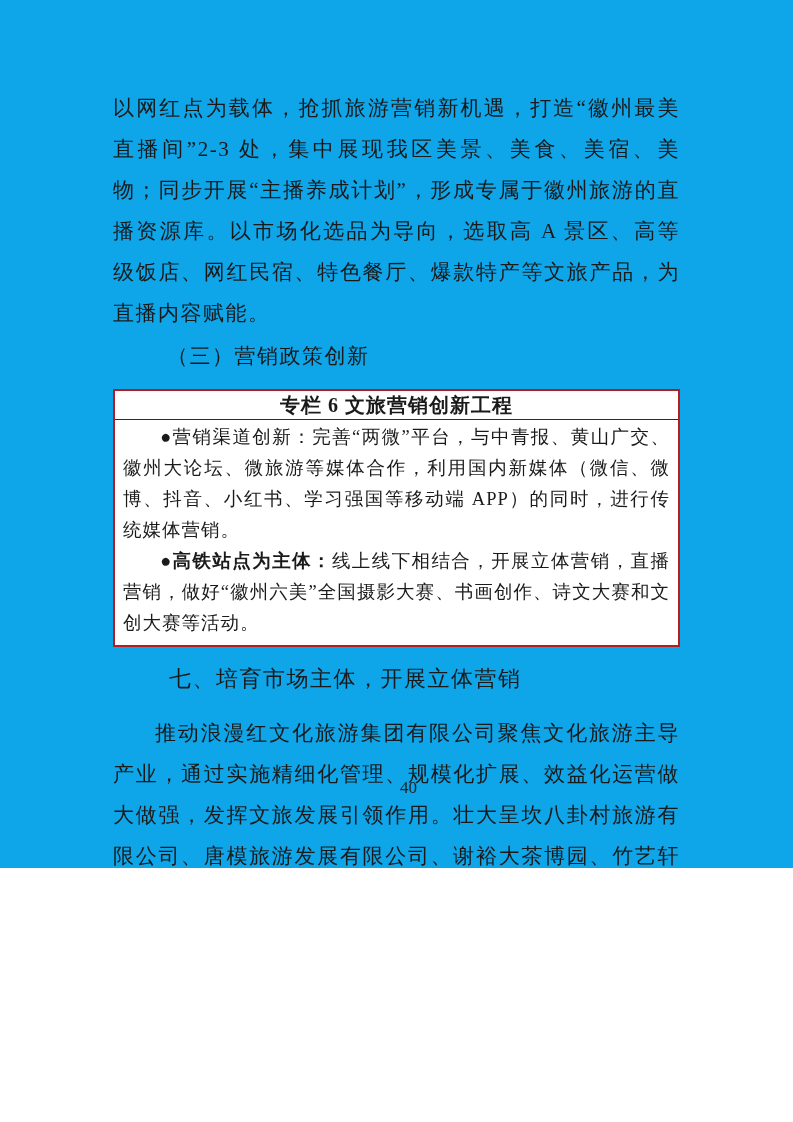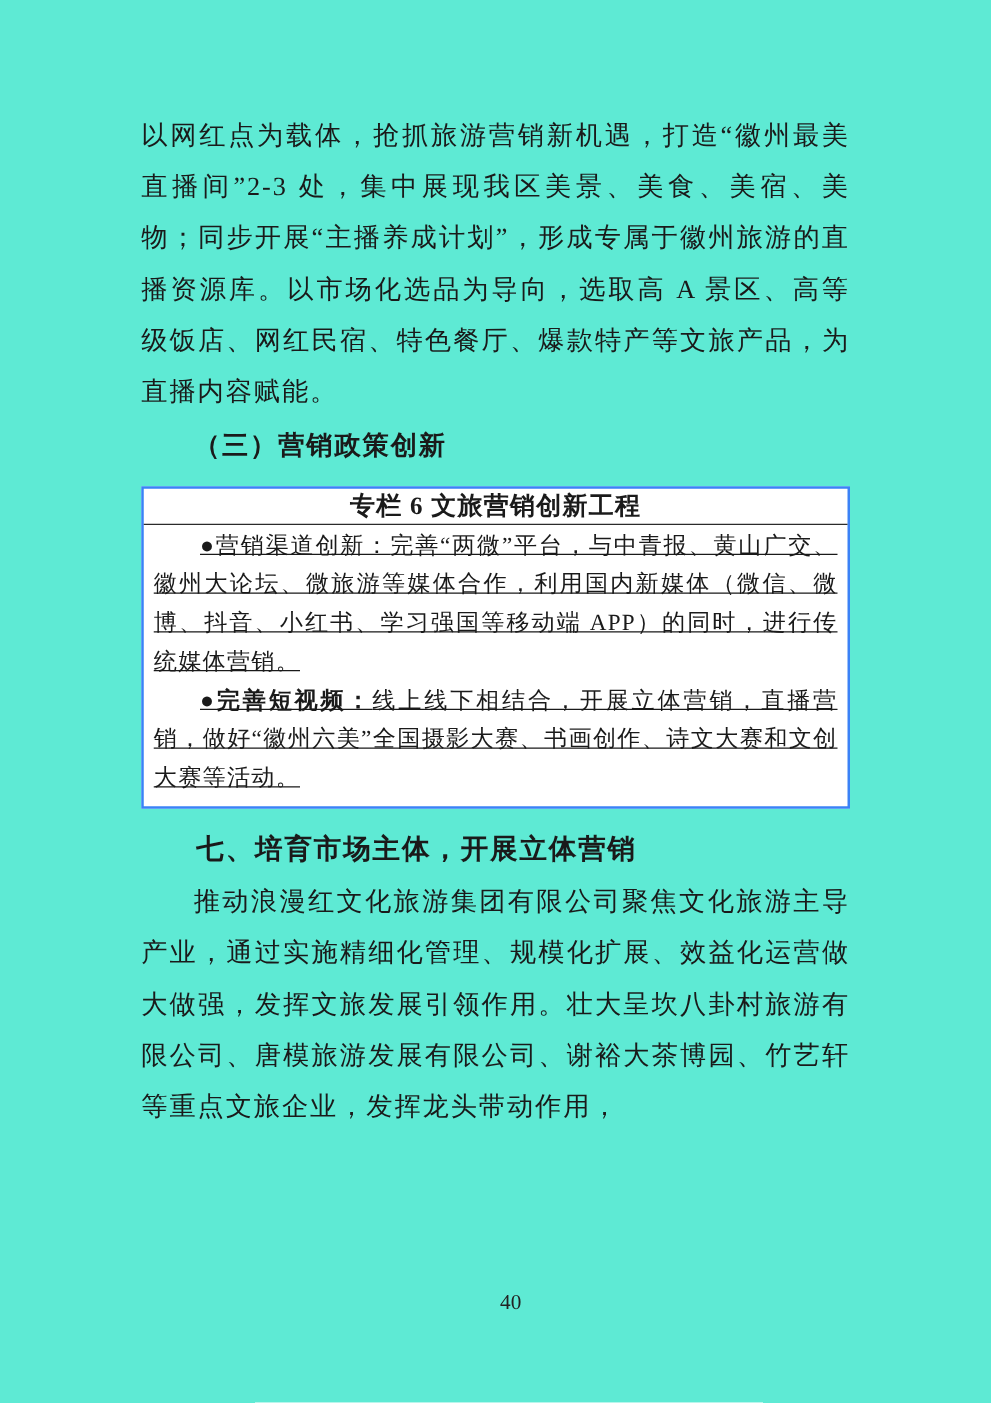--- a/index.html
+++ b/index.html
@@ -3,65 +3,65 @@
 <meta charset="utf-8">
 <style>
   html, body {
     margin: 0;
     padding: 0;
     background: #ffffff;
   }
   .page {
     position: relative;
     width: 793px;
-    height: 1122px;
-    background: #5eead4;
+    height: 868px;
+    background: #0ea5e9;
     overflow: hidden;
     font-family: "Liberation Serif", "DejaVu Serif", serif;
     color: #1a1a1a;
   }
   .content {
     position: absolute;
     left: 113px;
     top: 88px;
     width: 567px;
   }
   p.body {
     margin: 0;
     font-size: 21px;
     line-height: 41px;
     text-align: justify;
     text-justify: inter-character;
     letter-spacing: 1.5px;
   }
   p.indent { text-indent: 2em; }
   h2.sec, h3.sec {
-    margin: 0;
-    font-weight: bold;
+    margin: 12px;
+    font-weight: normal;
     text-indent: 2em;
     letter-spacing: 1.5px;
   }
   h2.level1 {
     font-size: 22px;
     line-height: 44px;
     margin-top: 10px;
     font-family: "Liberation Sans", "DejaVu Sans", sans-serif;
   }
   h3.level2 {
     font-size: 21px;
     line-height: 41px;
     margin-top: 4px;
   }
   h3.mid {
     margin-top: 2px;
     margin-bottom: 2px;
   }
   .callout-box {
     margin-top: 12px;
-    border: 2px solid #3b82f6;
+    border: 2px solid #b91c1c;
     background: #ffffff;
   }
   .box-title {
     font-size: 20px;
     font-weight: bold;
     text-align: center;
     line-height: 26px;
     padding: 1px 0;
     border-bottom: 1.5px solid #2b2b2b;
     letter-spacing: 1px;
@@ -70,21 +70,20 @@
     padding: 2px 8px 6px 8px;
   }
   .box-para {
     margin: 0;
     font-size: 18.5px;
     line-height: 31px;
     text-align: justify;
     text-justify: inter-character;
     text-indent: 2em;
     letter-spacing: 1px;
-    text-decoration: underline;
   }
   .box-para .bold-label { font-weight: bold; }
   .page-number {
     position: absolute;
     left: 12px;
     width: 100%;
     bottom: 70px;
     text-align: center;
     font-size: 17px;
     color: #222;
@@ -99,21 +98,21 @@
 
     <p class="body">以网红点为载体，抢抓旅游营销新机遇，打造“徽州最美直播间”2-3 处，集中展现我区美景、美食、美宿、美物；同步开展“主播养成计划”，形成专属于徽州旅游的直播资源库。以市场化选品为导向，选取高 A 景区、高等级饭店、网红民宿、特色餐厅、爆款特产等文旅产品，为直播内容赋能。</p>
 
     <h3 class="sec level2 mid">（三）营销政策创新</h3>
 
 
     <div class="callout-box">
       <div class="box-title">专栏 6 文旅营销创新工程</div>
       <div class="box-body">
         <p class="box-para"><span>●营销渠道创新：</span><span>完善“两微”平台，与中青报、黄山广交、徽州大论坛、微旅游等媒体合作，利用国内新媒体（微信、微博、抖音、小红书、学习强国等移动端 APP）的同时，进行传统媒体营销。</span></p>
-        <p class="box-para"><span class="bold-label">●完善短视频：</span><span>线上线下相结合，开展立体营销，直播营销，做好“徽州六美”全国摄影大赛、书画创作、诗文大赛和文创大赛等活动。</span></p>
+        <p class="box-para"><span class="bold-label">●高铁站点为主体：</span><span>线上线下相结合，开展立体营销，直播营销，做好“徽州六美”全国摄影大赛、书画创作、诗文大赛和文创大赛等活动。</span></p>
       </div>
     </div>
 
     <h2 class="sec level1">七、培育市场主体，开展立体营销</h2>
 
 
     <p class="body indent">推动浪漫红文化旅游集团有限公司聚焦文化旅游主导产业，通过实施精细化管理、规模化扩展、效益化运营做大做强，发挥文旅发展引领作用。壮大呈坎八卦村旅游有限公司、唐模旅游发展有限公司、谢裕大茶博园、竹艺轩等重点文旅企业，发挥龙头带动作用，</p>
 
   </div>
 

